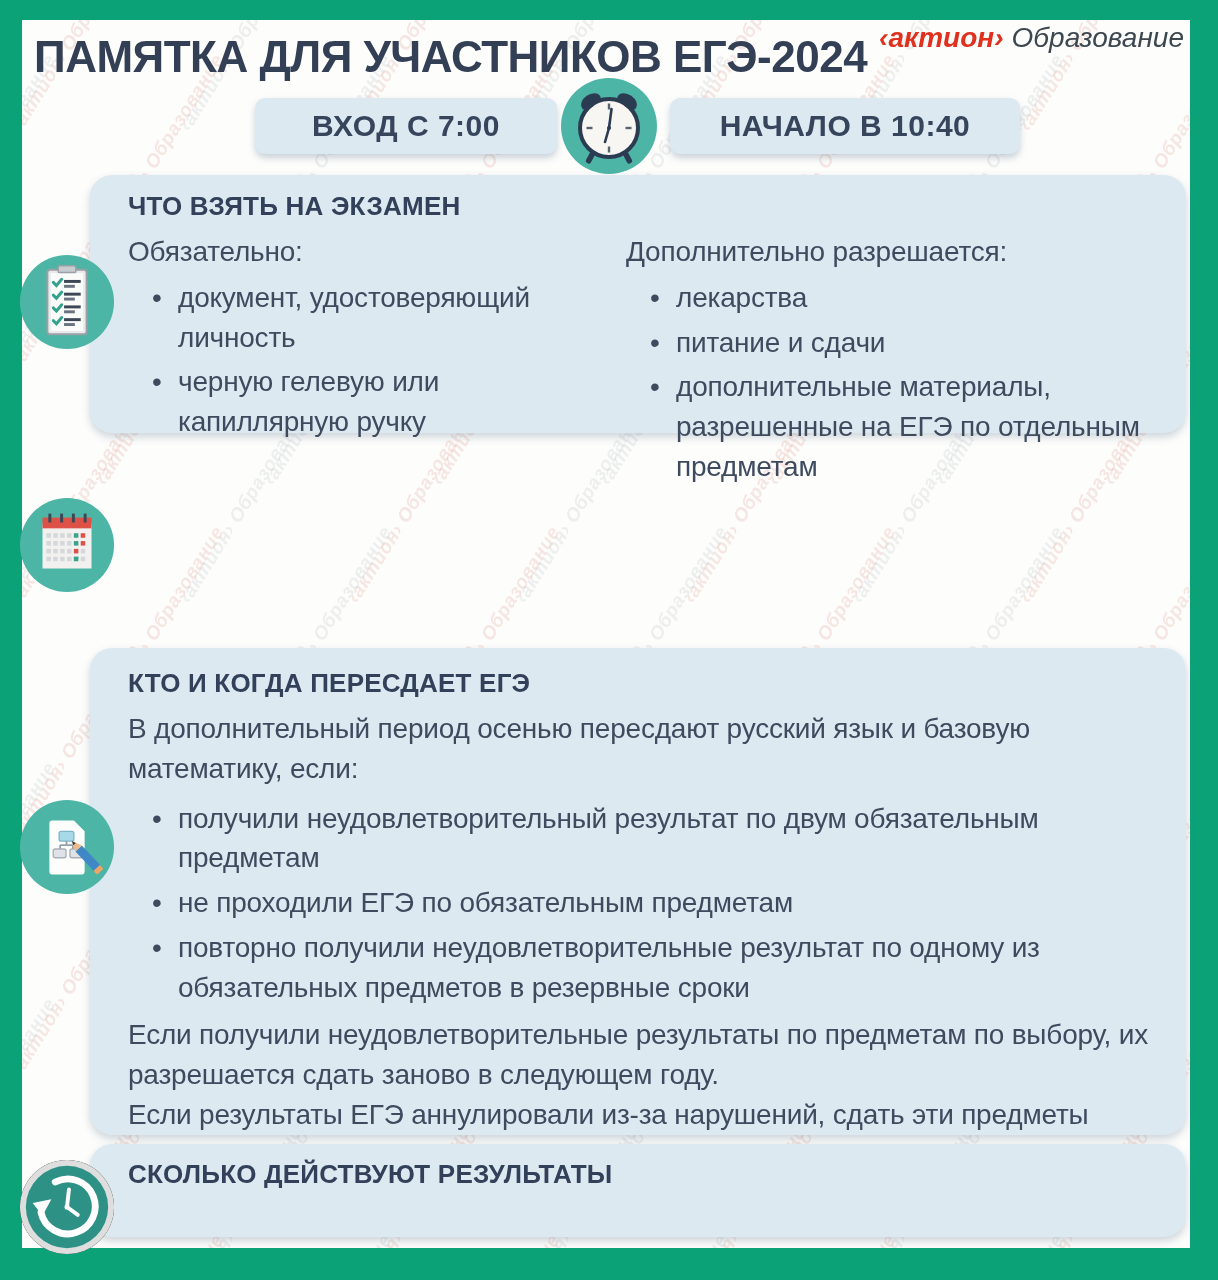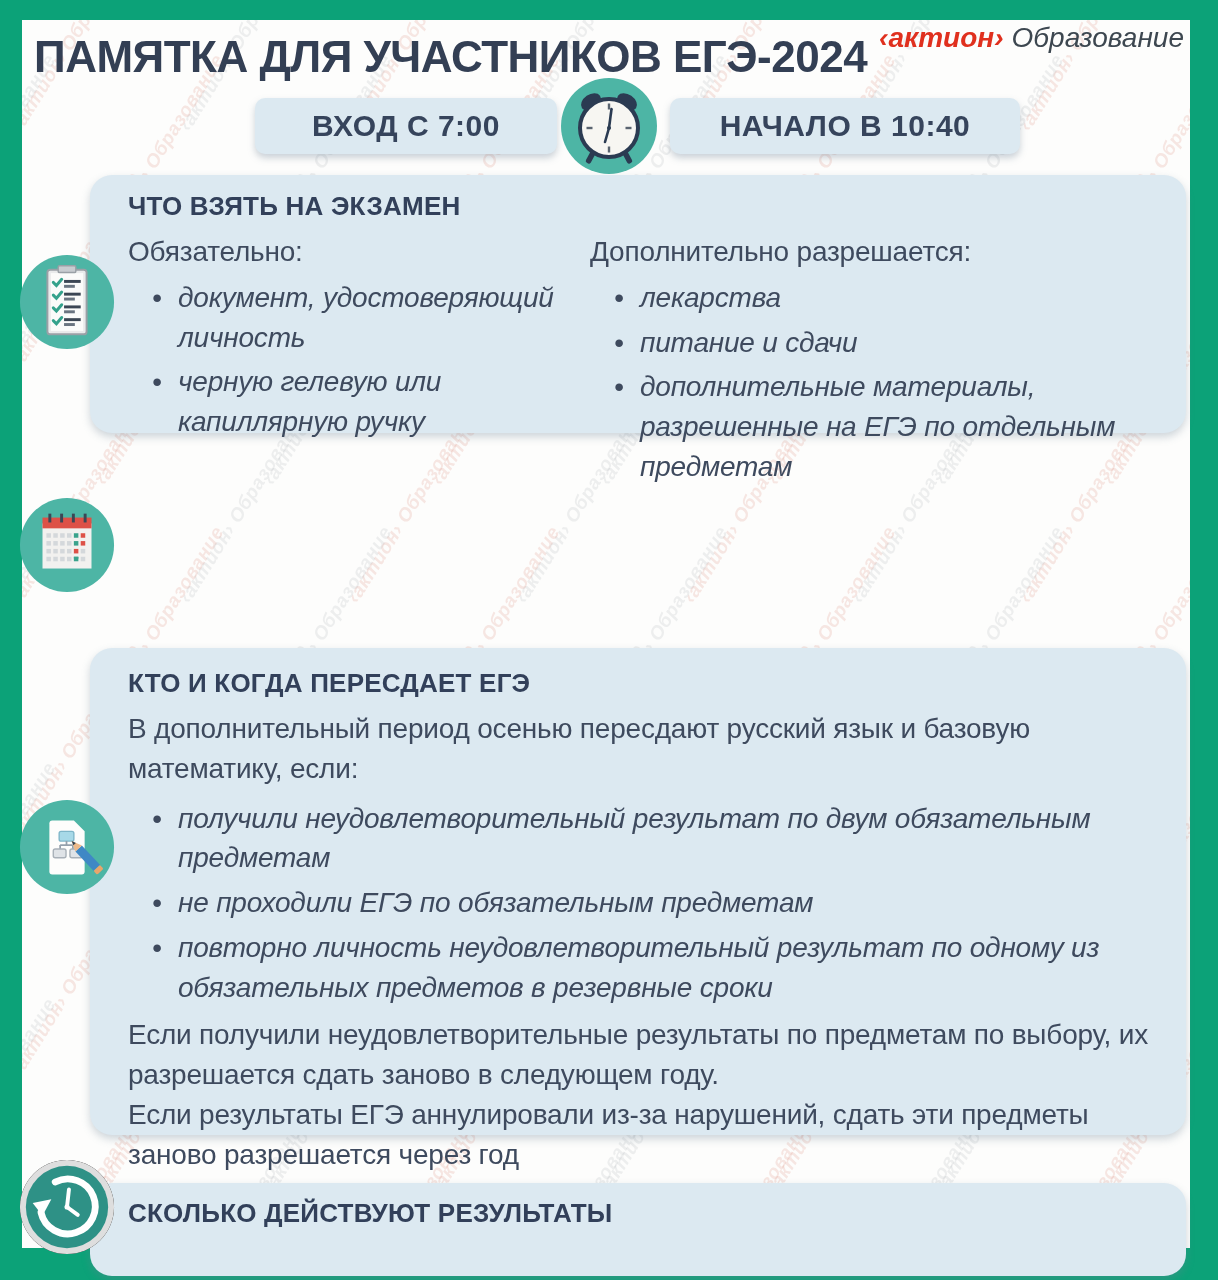--- a/index.html
+++ b/index.html
@@ -22,34 +22,34 @@
             box-shadow:0 4px 7px rgba(110,130,150,.35);}
   .time-entry{left:233px;width:302px;}
   .time-start{left:648px;width:350px;}
   .clock-wrap{position:absolute;left:537px;top:56px;width:100px;height:100px;}
 
   .section{position:absolute;left:68px;width:1096px;background:#DCE9F1;border-radius:22px;
            box-sizing:border-box;box-shadow:0 4px 9px rgba(110,130,150,.33);}
   .sec1{top:155px;height:258px;padding:16px 28px 0 38px;}
   .sec2{top:435px;height:172px;padding:18px 28px 0 38px;}
   .sec3{top:628px;height:487px;padding:20px 22px 0 38px;}
-  .sec4{top:1163px;height:93px;padding:15px 28px 0 38px;}
+  .sec4{top:1124px;height:93px;padding:15px 28px 0 38px;}
 
   .sec-title{font-size:26px;font-weight:700;color:#32405A;letter-spacing:.2px;}
   .sec1 .sec-title{margin-bottom:10px;}
   .sec2 .sec-title{margin-bottom:14px;}
   .sec3 .sec-title{margin-bottom:10px;}
   .sec4 .sec-title{margin-bottom:9px;}
 
   .body-text{font-size:28px;color:#3E4A5E;line-height:1.42;letter-spacing:-.2px;}
-  .cols{display:flex;}
+  .cols{display:flex;gap:36px;}
   .col1{flex:0 0 462px;}
   .col2{flex:1;}
   ul.bullets{list-style:none;margin:6px 0 0 0;padding:0;}
-  ul.bullets li{position:relative;padding-left:50px;margin-bottom:5px;font-style:italic;}
+  ul.bullets li{position:relative;padding-left:50px;margin-bottom:5px;}
   ul.bullets li::before{content:"•";position:absolute;left:24px;top:0;}
   .sec1 ul.bullets li{padding-left:50px;}
   .sec3 p{margin:0;}
   .sec3 ul.bullets{margin:10px 0 8px 0;}
 
   .icon-circle{position:absolute;left:-4px;width:98px;height:98px;}
   .icon-s1{top:233px;}
   .icon-s2{top:476px;}
   .icon-s3{top:778px;}
   .icon-s4{top:1138px;}
@@ -211,21 +211,21 @@
         </div>
       </div>
 
 
       <div class="section sec3">
         <div class="sec-title">КТО И КОГДА ПЕРЕСДАЕТ ЕГЭ</div>
         <p class="body-text">В дополнительный период осенью пересдают русский язык и базовую математику, если:</p>
         <ul class="bullets body-text">
           <li>получили неудовлетворительный результат по двум обязательным предметам</li>
           <li>не проходили ЕГЭ по обязательным предметам</li>
-          <li>повторно личность неудовлетворительный результат по одному из обязательных предметов в резервные сроки</li>
+          <li>повторно получили неудовлетворительные результат по одному из обязательных предметов в резервные сроки</li>
         </ul>
         <p class="body-text">Если получили неудовлетворительные результаты по предметам по выбору, их разрешается сдать заново в следующем году.</p>
         <p class="body-text">Если результаты ЕГЭ аннулировали из-за нарушений, сдать эти предметы заново разрешается через год</p>
       </div>
 
       <div class="section sec4">
         <div class="sec-title">СКОЛЬКО ДЕЙСТВУЮТ РЕЗУЛЬТАТЫ</div>
       </div>
 
       <div class="icon-circle icon-s1">

